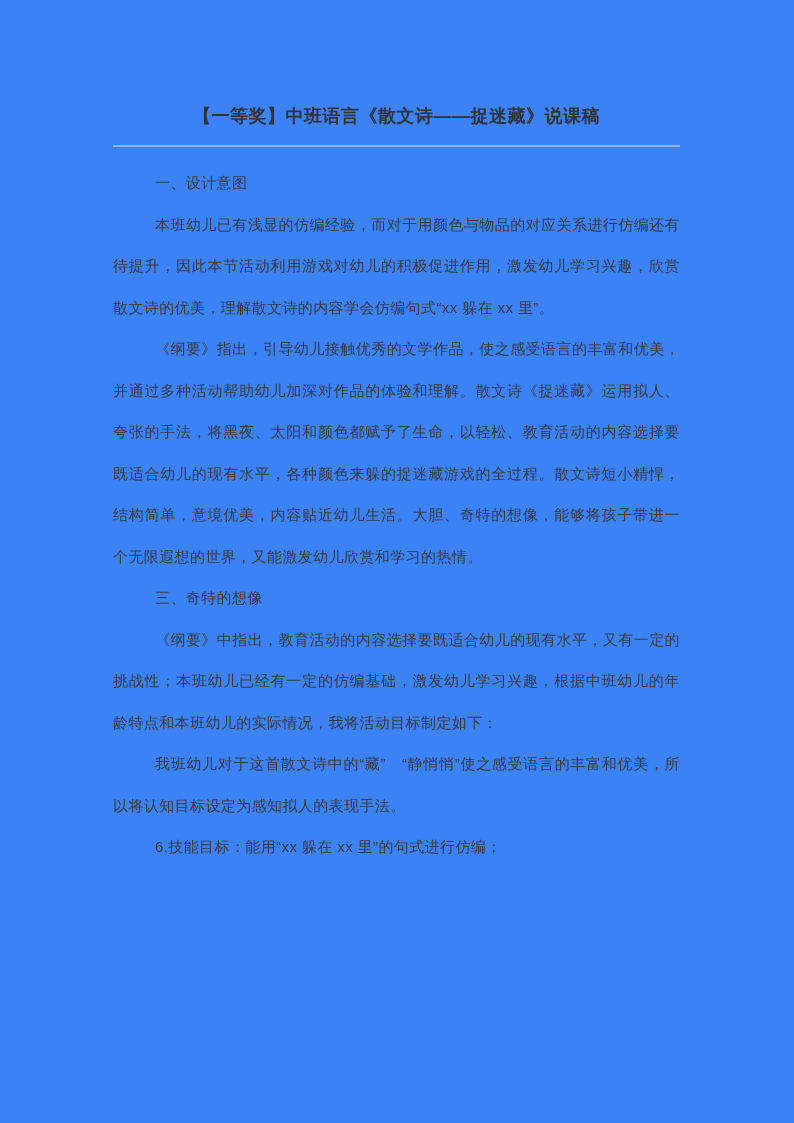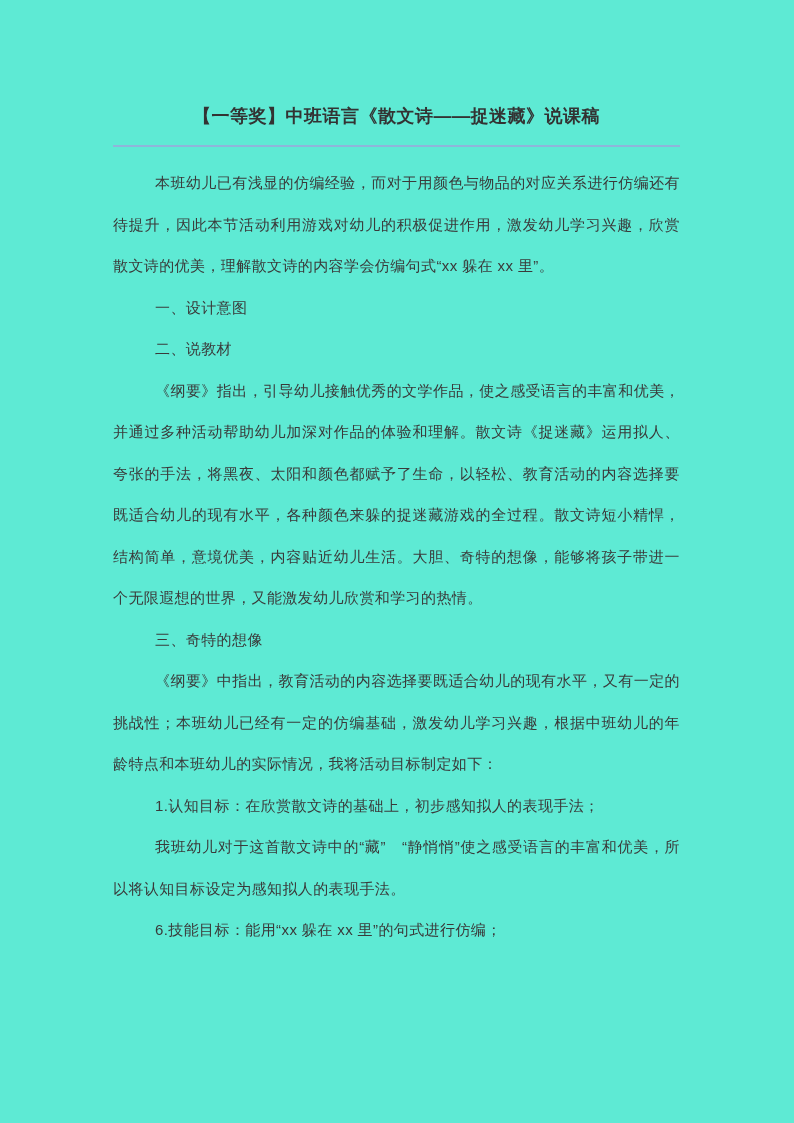--- a/index.html
+++ b/index.html
@@ -12,21 +12,21 @@
     height: 1123px;
     font-family: "Liberation Sans", "DejaVu Sans", sans-serif;
     color: #3a3a3a;
     overflow: hidden;
   }
   .page {
     box-sizing: border-box;
     width: 794px;
     height: 1123px;
     padding: 0 114px 0 113px;
-    background: #5eead4;
+    background: #3b82f6;
   }
   .doc-title {
     margin: 0;
     padding-top: 103px;
     font-size: 18px;
     font-weight: 600;
     line-height: 26px;
     letter-spacing: 0.5px;
     text-align: center;
     color: #333333;
@@ -51,24 +51,22 @@
 </head>
 <body>
 
 <div class="page">
 
   <h1 class="doc-title">【一等奖】中班语言《散文诗——捉迷藏》说课稿</h1>
 
   <div class="title-rule"></div>
 
   <div class="doc-body">
+    <p>一、设计意图</p>
     <p>本班幼儿已有浅显的仿编经验，而对于用颜色与物品的对应关系进行仿编还有待提升，因此本节活动利用游戏对幼儿的积极促进作用，激发幼儿学习兴趣，欣赏散文诗的优美，理解散文诗的内容学会仿编句式“xx 躲在 xx 里”。</p>
-    <p>一、设计意图</p>
-    <p>二、说教材</p>
     <p>《纲要》指出，引导幼儿接触优秀的文学作品，使之感受语言的丰富和优美，并通过多种活动帮助幼儿加深对作品的体验和理解。散文诗《捉迷藏》运用拟人、夸张的手法，将黑夜、太阳和颜色都赋予了生命，以轻松、教育活动的内容选择要既适合幼儿的现有水平，各种颜色来躲的捉迷藏游戏的全过程。散文诗短小精悍，结构简单，意境优美，内容贴近幼儿生活。大胆、奇特的想像，能够将孩子带进一个无限遐想的世界，又能激发幼儿欣赏和学习的热情。</p>
     <p>三、奇特的想像</p>
     <p>《纲要》中指出，教育活动的内容选择要既适合幼儿的现有水平，又有一定的挑战性；本班幼儿已经有一定的仿编基础，激发幼儿学习兴趣，根据中班幼儿的年龄特点和本班幼儿的实际情况，我将活动目标制定如下：</p>
-    <p>1.认知目标：在欣赏散文诗的基础上，初步感知拟人的表现手法；</p>
     <p>我班幼儿对于这首散文诗中的“藏”　“静悄悄”使之感受语言的丰富和优美，所以将认知目标设定为感知拟人的表现手法。</p>
     <p>6.技能目标：能用“xx 躲在 xx 里”的句式进行仿编；</p>
   </div>
 
 </div>
 
 </body></html>

